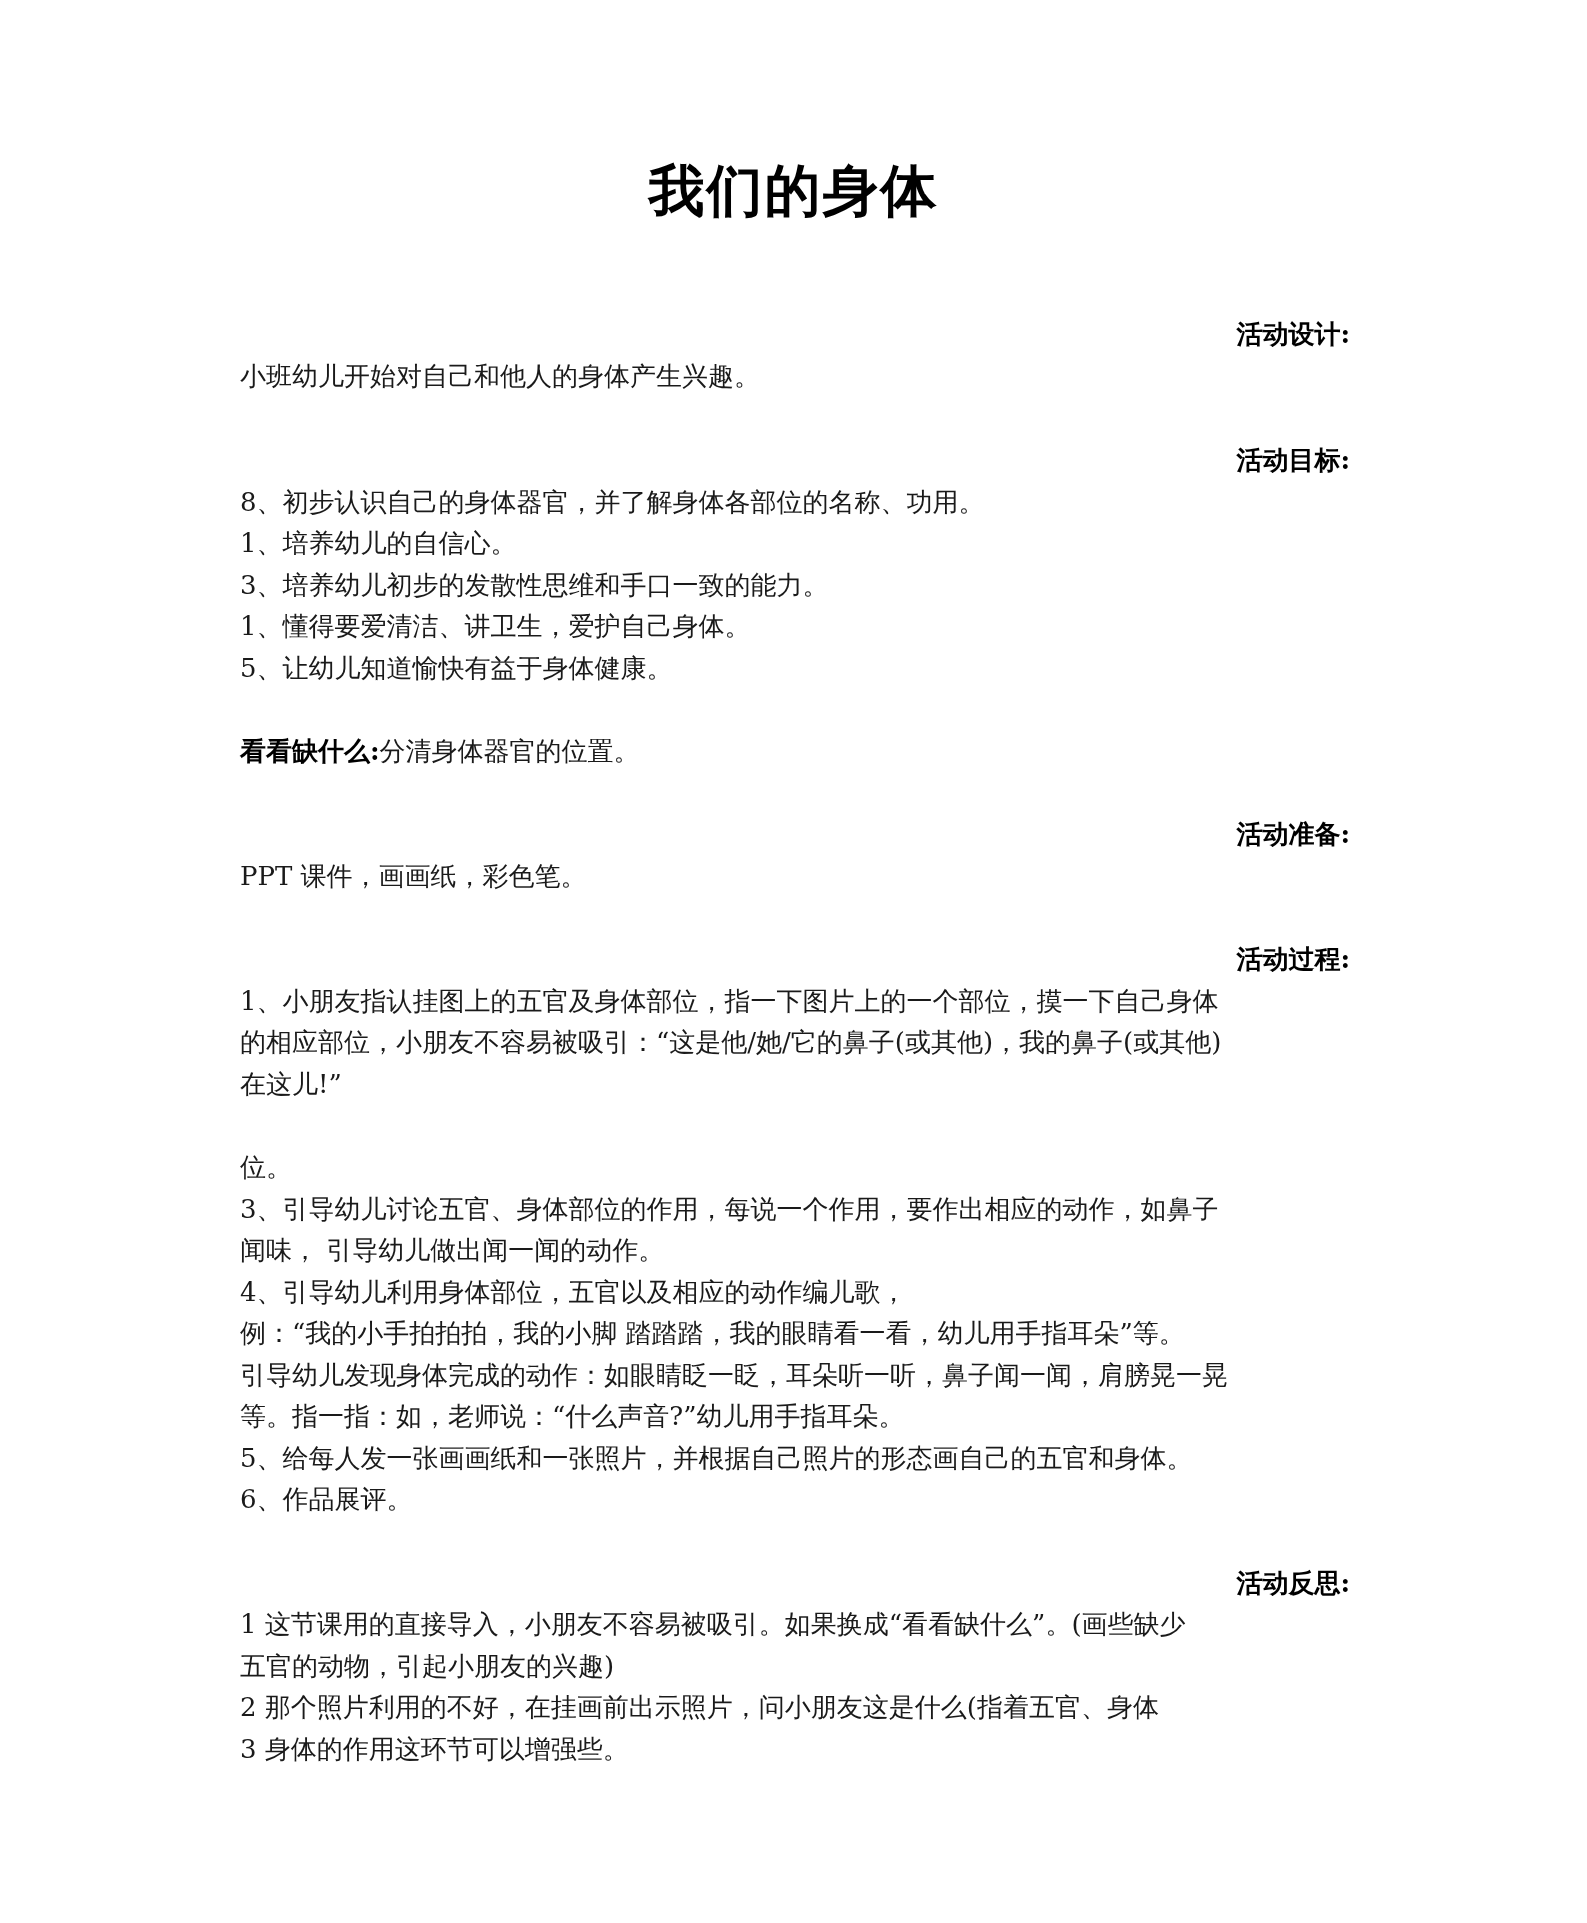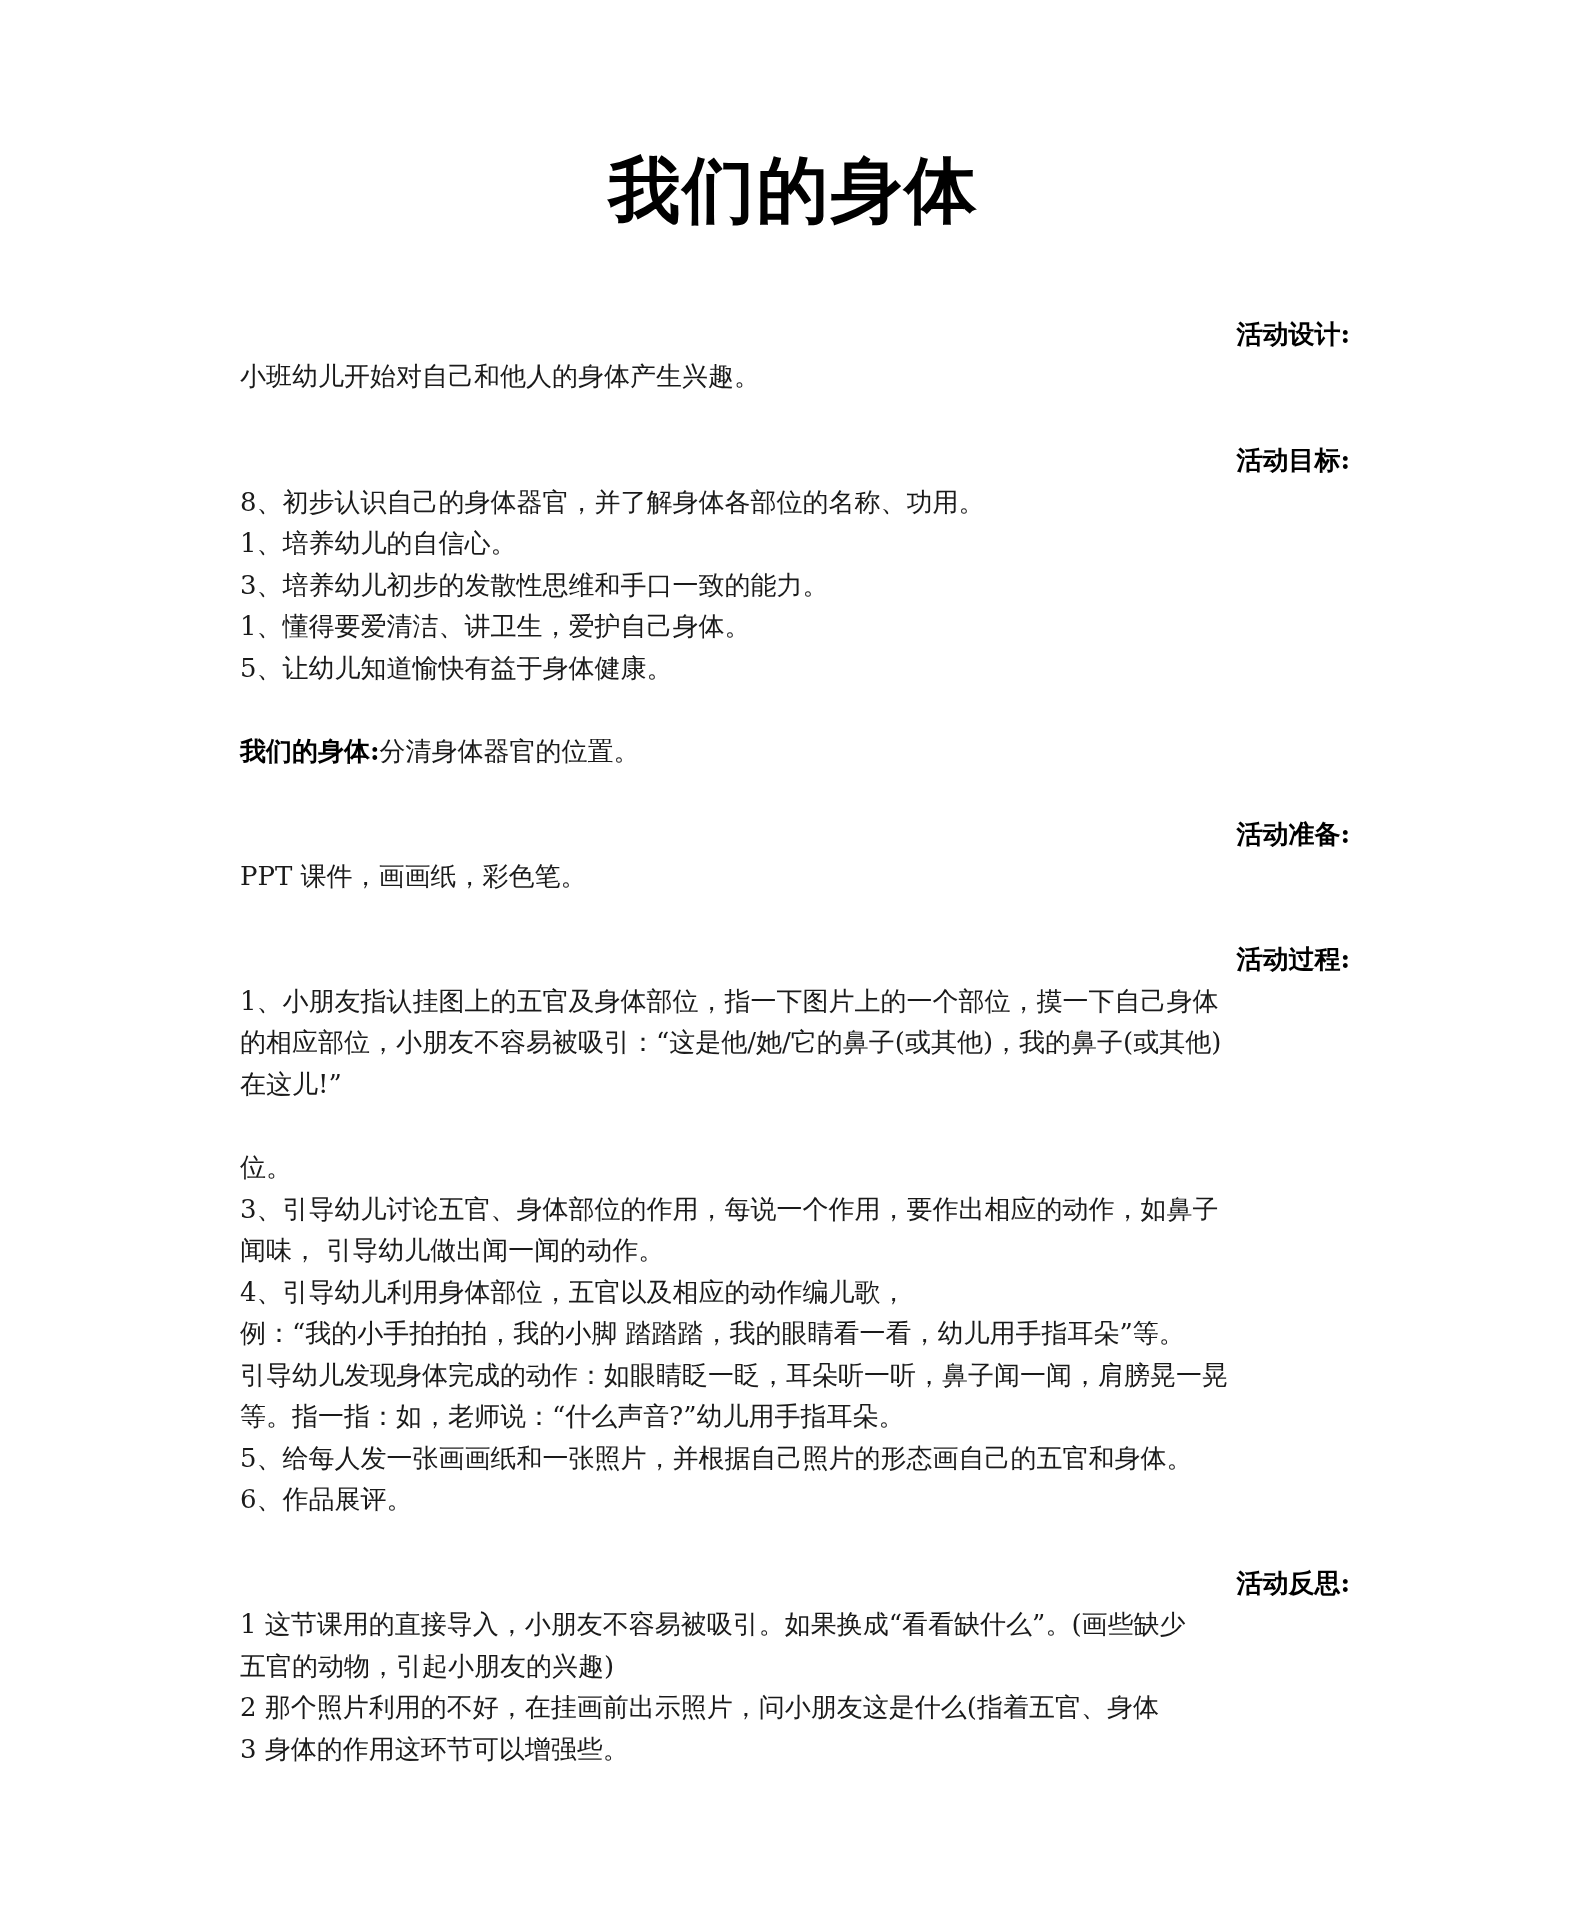--- a/index.html
+++ b/index.html
@@ -4,21 +4,21 @@
 <style>
   html, body { margin: 0; padding: 0; background: #ffffff; }
   body {
     width: 1587px; height: 1923px; position: relative; overflow: hidden;
     font-family: "DejaVu Serif", "Liberation Serif", serif;
     color: #111111;
   }
   .page { position: absolute; left: 0; top: 0; width: 1587px; height: 1923px; }
   .title {
     position: absolute; left: 0; width: 1587px; top: 150px;
-    text-align: center; font-size: 72px; font-weight: bold; line-height: 80px;
+    text-align: center; font-size: 56px; font-weight: bold; line-height: 80px;
     letter-spacing: 2px; color: #000;
   }
   .line {
     position: absolute; left: 240px; width: 1110px;
     font-size: 26px; line-height: 40px; white-space: nowrap; color: #1a1a1a;
   }
   .heading { font-weight: bold; color: #000; text-align: right; }
   .inline-heading { font-weight: bold; color: #000; }
 </style>
 </head>
@@ -31,21 +31,21 @@
   <div class="line heading" style="top:314px">活动设计:</div>
   <div class="line" style="top:356px">小班幼儿开始对自己和他人的身体产生兴趣。</div>
 
   <div class="line heading" style="top:440px">活动目标:</div>
   <div class="line" style="top:482px">8、初步认识自己的身体器官，并了解身体各部位的名称、功用。</div>
   <div class="line" style="top:523px">1、培养幼儿的自信心。</div>
   <div class="line" style="top:565px">3、培养幼儿初步的发散性思维和手口一致的能力。</div>
   <div class="line" style="top:606px">1、懂得要爱清洁、讲卫生，爱护自己身体。</div>
   <div class="line" style="top:648px">5、让幼儿知道愉快有益于身体健康。</div>
 
-  <div class="line" style="top:731px"><span class="inline-heading">我们的身体:</span><span>分清身体器官的位置。</span></div>
+  <div class="line" style="top:731px"><span class="inline-heading">看看缺什么:</span><span>分清身体器官的位置。</span></div>
 
   <div class="line heading" style="top:814px">活动准备:</div>
   <div class="line heading" style="top:939px">活动过程:</div>
 
   <div class="line" style="top:856px">PPT 课件，画画纸，彩色笔。</div>
   <div class="line" style="top:981px">1、小朋友指认挂图上的五官及身体部位，指一下图片上的一个部位，摸一下自己身体</div>
   <div class="line" style="top:1022px">的相应部位，小朋友不容易被吸引：“这是他/她/它的鼻子(或其他)，我的鼻子(或其他)</div>
   <div class="line" style="top:1064px">在这儿!”</div>
   <div class="line" style="top:1147px">位。</div>
   <div class="line" style="top:1189px">3、引导幼儿讨论五官、身体部位的作用，每说一个作用，要作出相应的动作，如鼻子</div>

